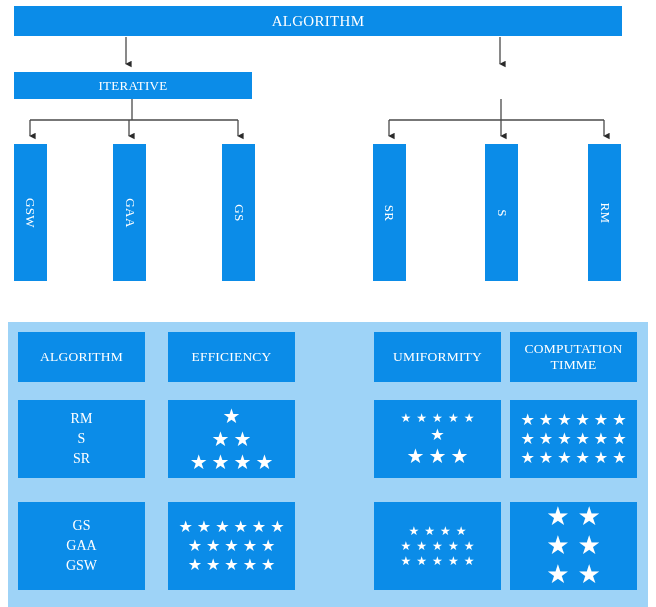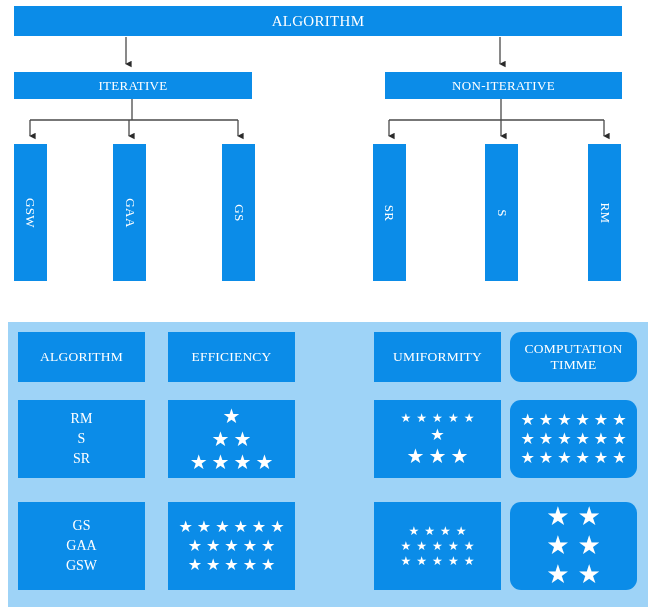--- a/index.html
+++ b/index.html
@@ -80,21 +80,21 @@
     align-items: center;
     justify-content: center;
     text-align: center;
   }
   .row1 { top: 78px; height: 78px; }
   .row2 { top: 180px; height: 88px; }
 
   .col-0 { left: 10px;  width: 127px; }
   .col-1 { left: 160px; width: 127px; }
   .col-2 { left: 339px; width: 127px; margin-left: 27px; }
-  .col-3 { left: 502px; width: 127px; border-radius: 11px; }
+  .col-3 { left: 502px; width: 127px; }
 
   .algo-names {
     color: #ffffff;
     font-size: 14px;
     line-height: 1.45;
     text-align: center;
     display: flex;
     flex-direction: column;
     align-items: center;
     justify-content: center;
@@ -158,23 +158,20 @@
     </g>
   </svg>
 
   <div class="box root-box">
     <span>ALGORITHM</span>
   </div>
 
   <div class="box lvl2-box">
     <span>ITERATIVE</span>
   </div>
-  <div class="box lvl2-box r">
-    <span>NON-ITERATIVE</span>
-  </div>
 
   <div class="box leaf-bar leaf-1">
     <span>GSW</span>
   </div>
   <div class="box leaf-bar leaf-2">
     <span>GAA</span>
   </div>
   <div class="box leaf-bar leaf-3">
     <span>GS</span>
   </div>

